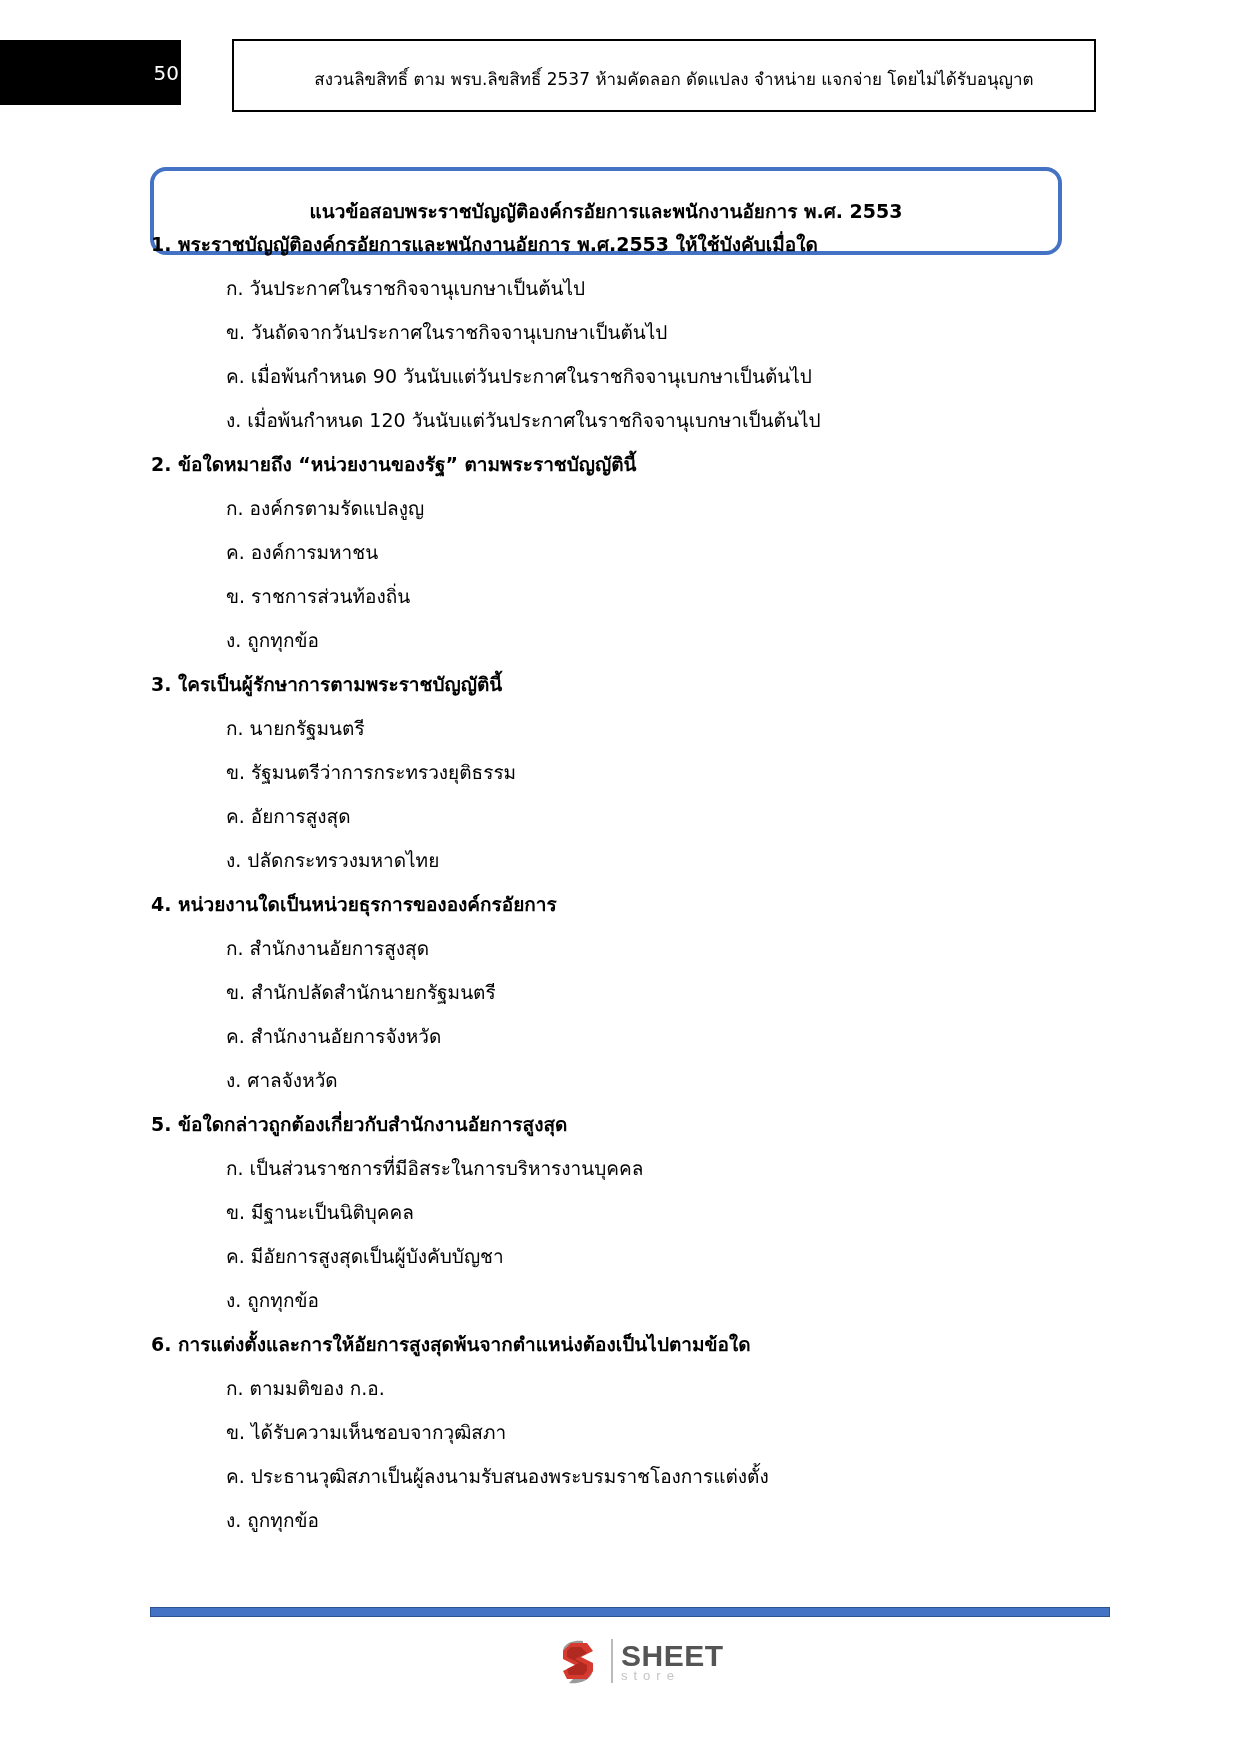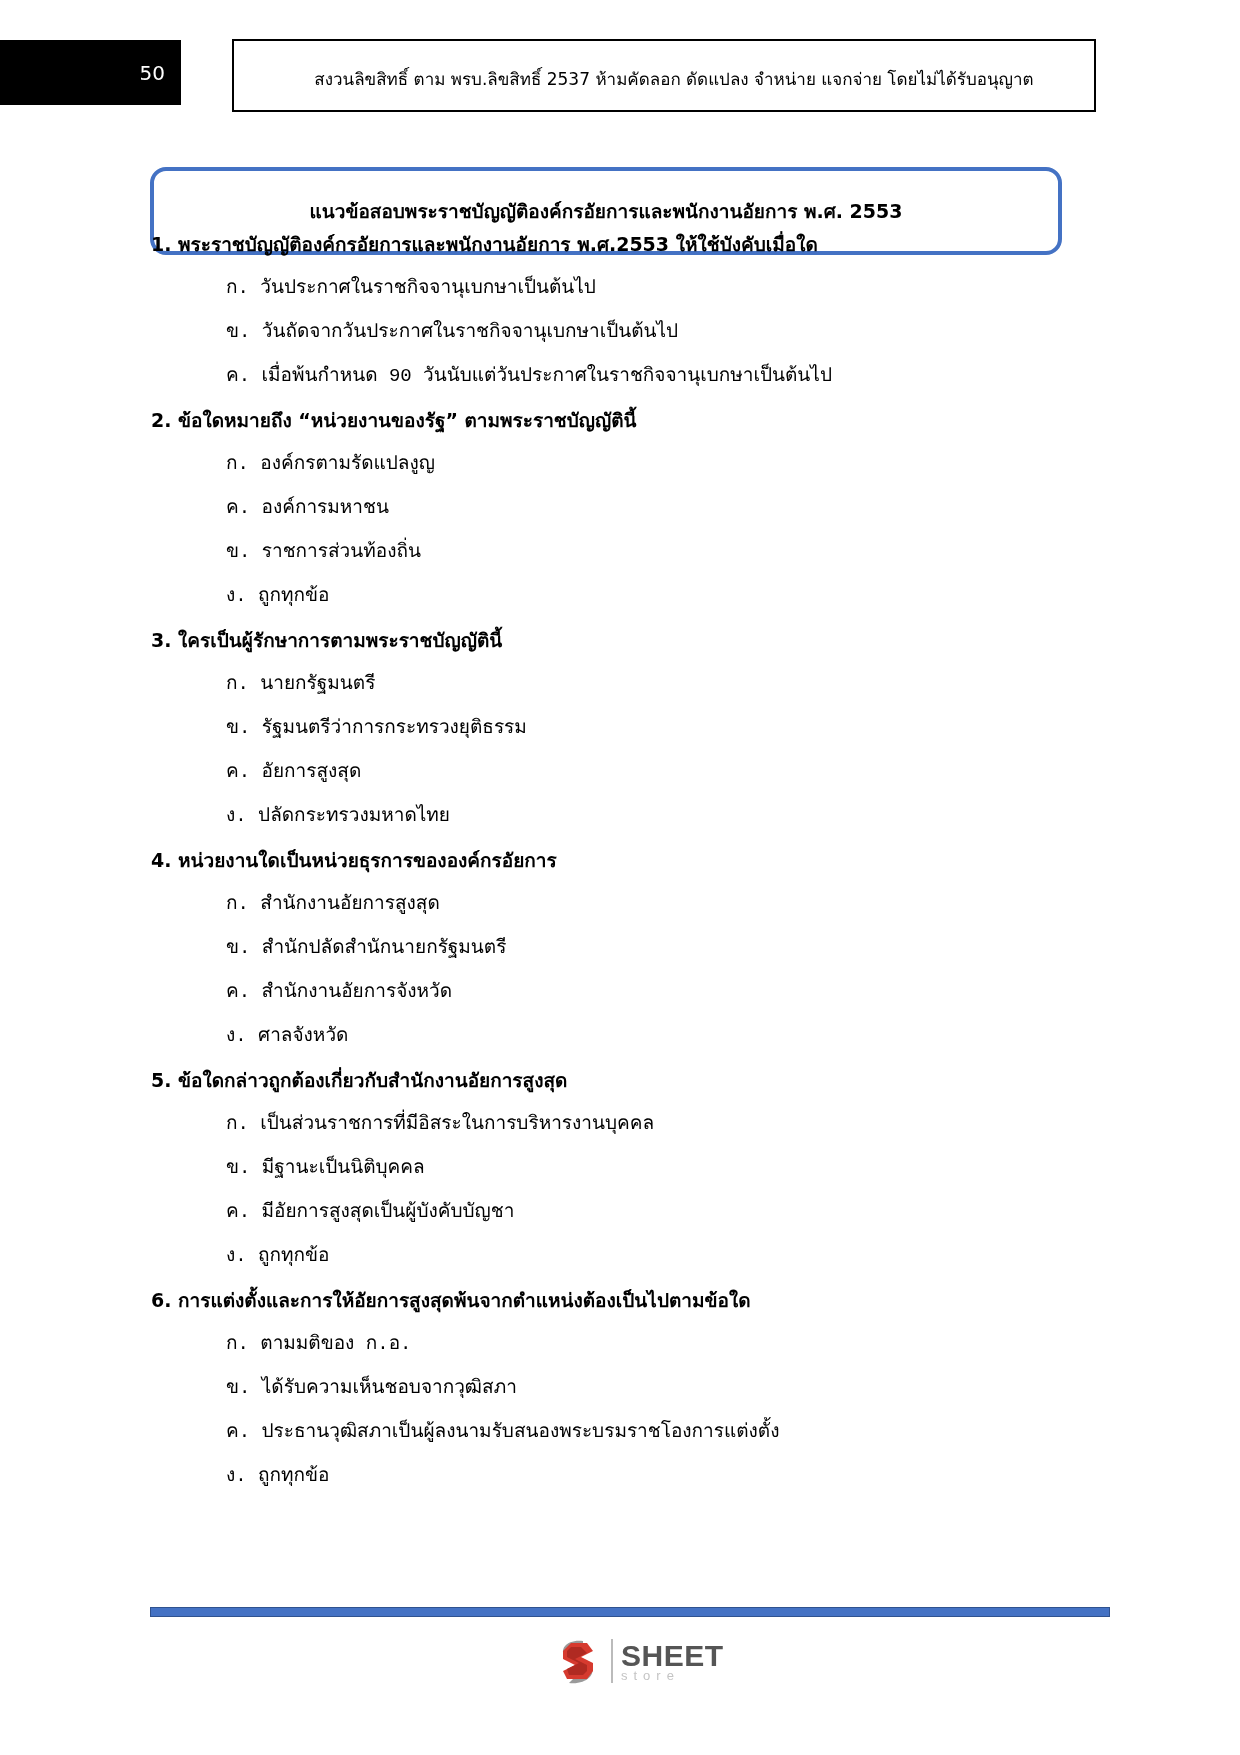--- a/index.html
+++ b/index.html
@@ -5,21 +5,21 @@
     html, body { margin: 0; padding: 0; }
     body {
       width: 1240px; height: 1755px; position: relative; overflow: hidden;
       background: #ffffff; color: #000000;
       font-family: "DejaVu Sans", "Liberation Sans", sans-serif;
     }
     .page-num-block {
       position: absolute; left: 0; top: 40px; width: 181px; height: 65px;
       background: #000000; color: #ffffff;
       display: flex; align-items: center; justify-content: flex-end;
-      box-sizing: border-box; padding-right: 16px;
+      box-sizing: border-box; padding-right: 2px;
       font-size: 20px;
     }
     .copyright-box {
       position: absolute; left: 232px; top: 39px; width: 864px; height: 73px;
       border: 2px solid #000000; box-sizing: border-box;
       display: flex; align-items: center; justify-content: center;
       font-size: 17px; padding-top: 6px; padding-left: 20px;
     }
     .title-box {
       position: absolute; left: 150px; top: 123px; width: 912px; height: 88px;
@@ -30,21 +30,20 @@
     .questions {
       position: absolute; left: 151px; top: 222px; width: 960px;
     }
     .q {
       font-weight: bold; font-size: 19px; height: 44px; line-height: 44px;
       white-space: nowrap;
     }
     .opt {
       font-size: 19px; height: 44px; line-height: 44px; padding-left: 75px;
       white-space: nowrap;
-      font-family: Liberation Mono, monospace;
     }
     .footer-bar {
       position: absolute; left: 150px; top: 1607px; width: 960px; height: 10px;
       background: #4472c4; border: 1px solid #2f528f; box-sizing: border-box;
     }
     .logo {
       position: absolute; left: 553px; top: 1633px; height: 56px;
       display: flex; align-items: center;
     }
     .logo-mark { width: 52px; height: 52px; }
@@ -73,20 +72,21 @@
 <div class="title-box">
   <span>แนวข้อสอบพระราชบัญญัติองค์กรอัยการและพนักงานอัยการ พ.ศ. 2553</span>
 </div>
 
 <div class="questions">
   <div>
     <div class="q">1. พระราชบัญญัติองค์กรอัยการและพนักงานอัยการ พ.ศ.2553 ให้ใช้บังคับเมื่อใด</div>
     <div class="opt">ก. วันประกาศในราชกิจจานุเบกษาเป็นต้นไป</div>
     <div class="opt">ข. วันถัดจากวันประกาศในราชกิจจานุเบกษาเป็นต้นไป</div>
     <div class="opt">ค. เมื่อพ้นกำหนด 90 วันนับแต่วันประกาศในราชกิจจานุเบกษาเป็นต้นไป</div>
+    <div class="opt">ง. เมื่อพ้นกำหนด 120 วันนับแต่วันประกาศในราชกิจจานุเบกษาเป็นต้นไป</div>
   </div>
   <div>
     <div class="q">2. ข้อใดหมายถึง “หน่วยงานของรัฐ” ตามพระราชบัญญัตินี้</div>
     <div class="opt">ก. องค์กรตามรัดแปลงูญ</div>
     <div class="opt">ค. องค์การมหาชน</div>
     <div class="opt">ข. ราชการส่วนท้องถิ่น</div>
     <div class="opt">ง. ถูกทุกข้อ</div>
   </div>
   <div>
     <div class="q">3. ใครเป็นผู้รักษาการตามพระราชบัญญัตินี้</div>

